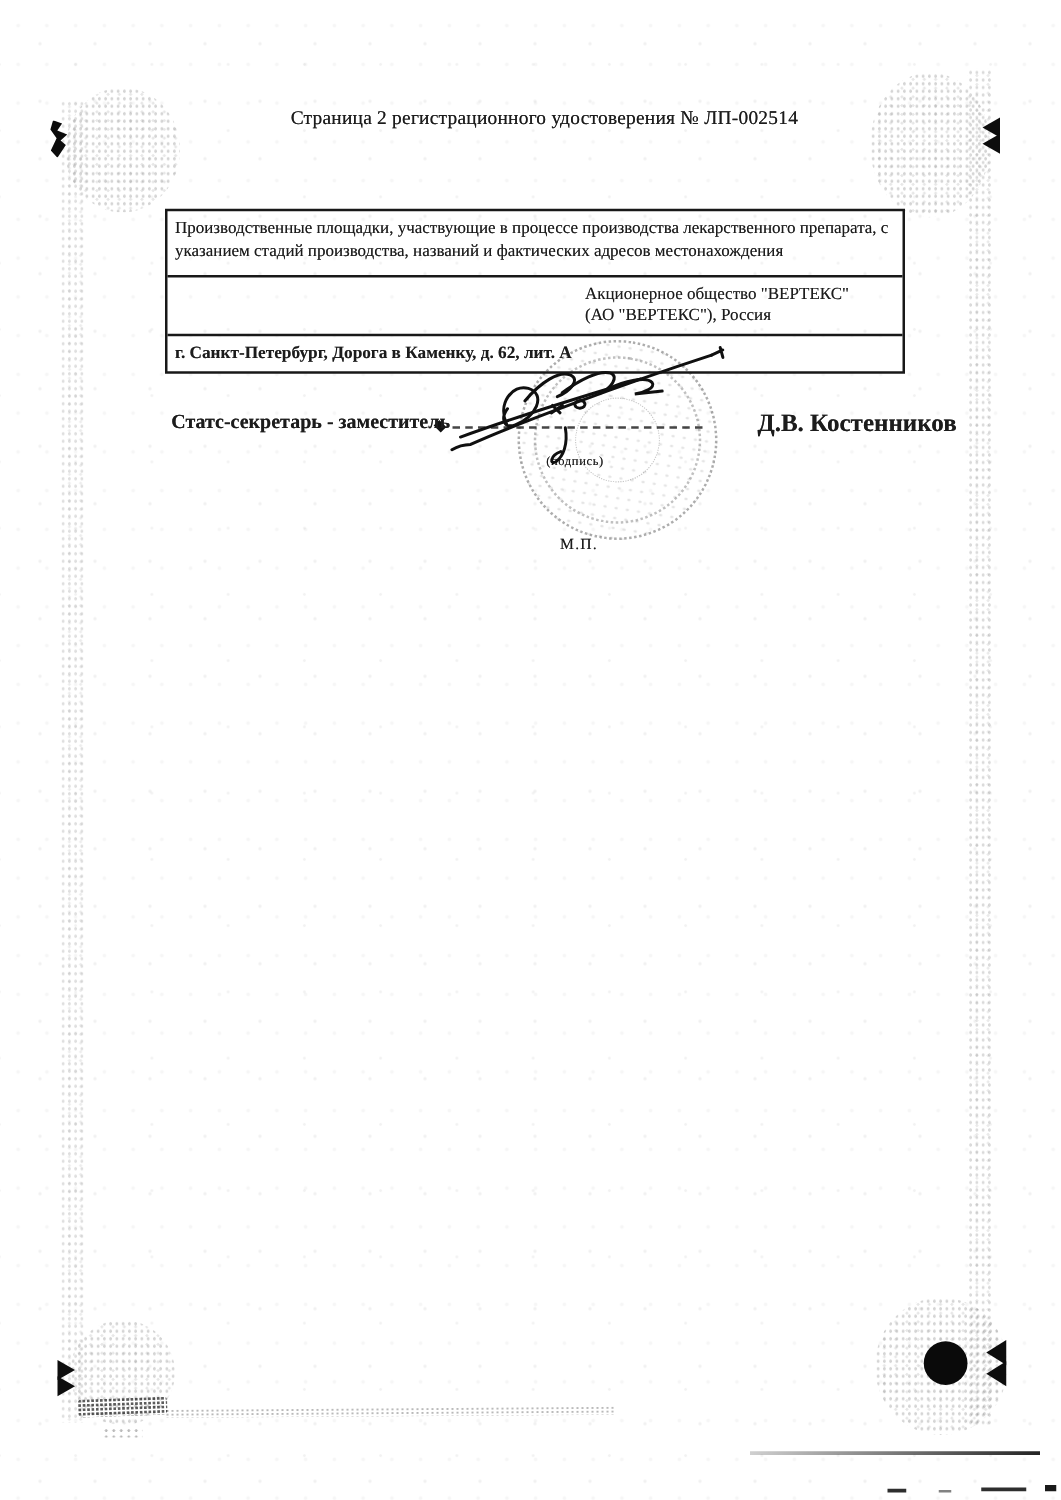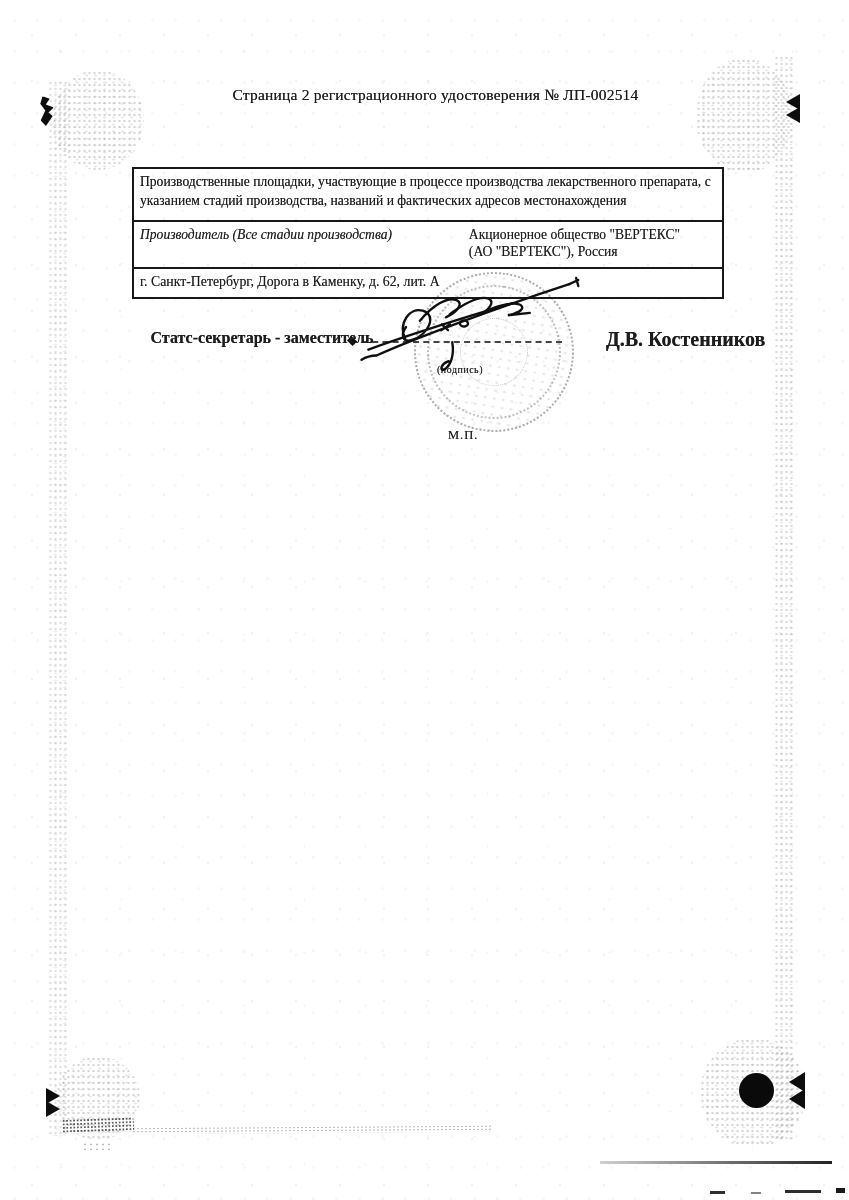--- a/index.html
+++ b/index.html
@@ -68,28 +68,27 @@
     border-bottom:2px solid #181818;
     padding:4px 10px 9px 6px;font-weight:normal;line-height:1.38;
     text-shadow:0 0 .4px rgba(0,0,0,.6);
   }
   .t-producer{
     display:flex;border-bottom:2px solid #181818;
     padding:4px 6px 6px;line-height:1.32;
   }
   .t-producer .label{font-style:italic;width:330px;text-shadow:0 0 .3px rgba(0,0,0,.5);}
   .t-producer .value{width:248px;margin-left:auto;text-shadow:0 0 .3px rgba(0,0,0,.5);}
-  .t-address{padding:5px 6px 7px;font-size:13.8px;text-shadow:0 0 .3px rgba(0,0,0,.5);}
+  .t-address{padding:5px 6px 7px;font-size:13.8px;text-shadow:0 0 .3px rgba(0,0,0,.5);font-weight:bold;}
 
   
   .sig-title{
     position:absolute;z-index:3;left:137px;top:327px;width:250px;
     font-weight:bold;font-size:16px;line-height:1.42;
     text-shadow:0 0 .5px rgba(0,0,0,.7);
-    text-align:center;
   }
   .sig-name{
     position:absolute;z-index:3;left:606px;top:328px;
     font-weight:bold;font-size:20px;text-shadow:0 0 .5px rgba(0,0,0,.7);
   }
   .sig-line{
     position:absolute;z-index:2;left:362px;top:341px;width:200px;height:0;
     border-top:2px dashed #262626;opacity:.85;
   }
   .sig-line-diamond{
@@ -175,21 +174,20 @@
   <div class="mark arrow-stack" style="left:789px;top:1072px;">
     <div class="tri tri-left" style="border-top-width:10px;border-bottom-width:10px;border-right-width:16px;"></div>
     <div class="tri tri-left" style="border-top-width:10px;border-bottom-width:10px;border-right-width:16px;"></div>
   </div>
 
   <div class="page-header">Страница 2 регистрационного удостоверения № ЛП-002514</div>
 
   <div class="prod-table">
     <div class="t-header">Производственные площадки, участвующие в процессе производства лекарственного препарата, с указанием стадий производства, названий и фактических адресов местонахождения</div>
     <div class="t-producer">
-      <div class="label">Производитель (Все стадии производства)</div>
       <div class="value">
         <div>Акционерное общество "ВЕРТЕКС"</div>
         <div>(АО "ВЕРТЕКС"), Россия</div>
       </div>
     </div>
     <div class="t-address">г. Санкт-Петербург, Дорога в Каменку, д. 62, лит. А</div>
   </div>
 
   <div class="stamp"></div>
 

